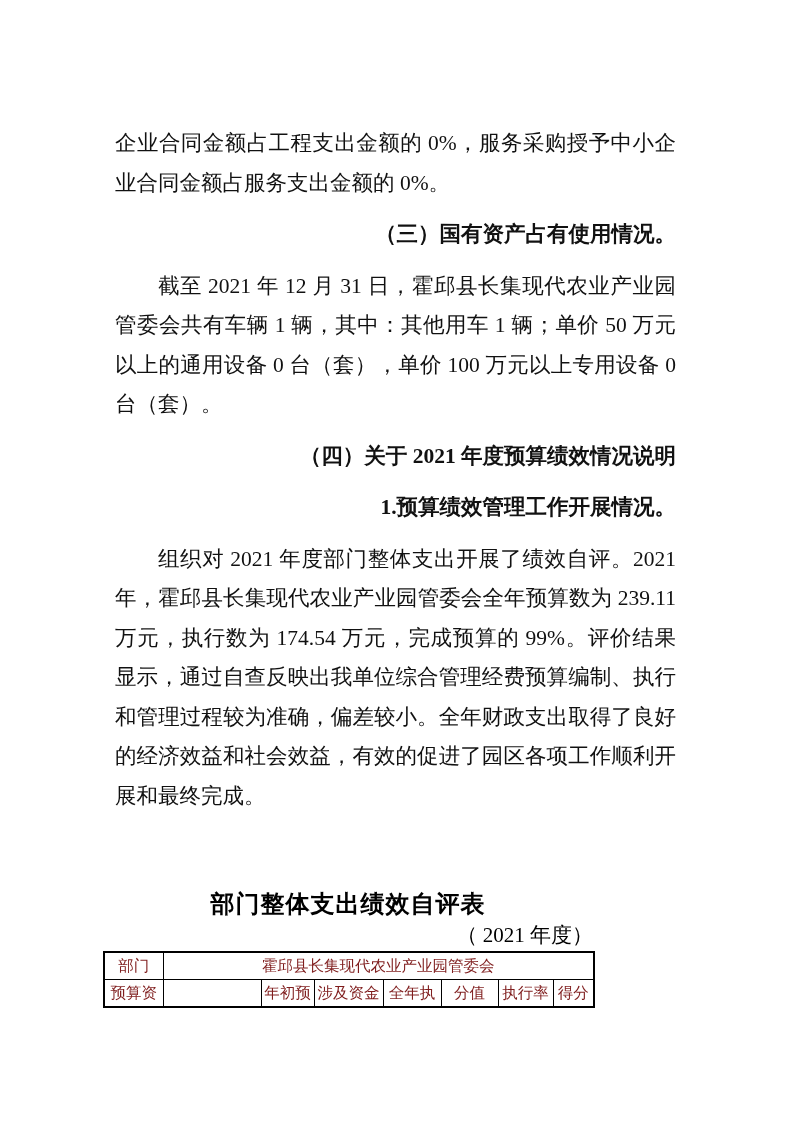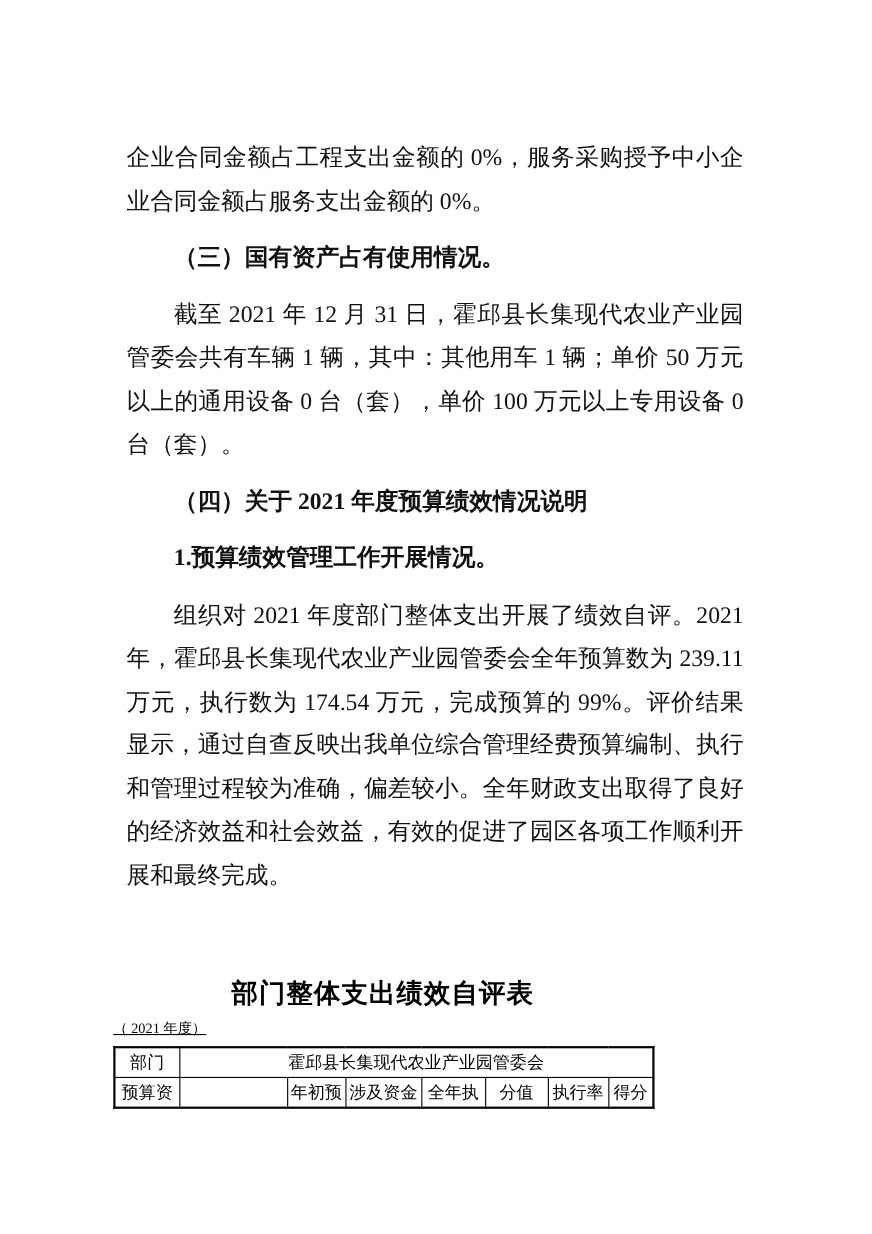--- a/index.html
+++ b/index.html
@@ -28,62 +28,61 @@
     line-height: 39.5px;
     text-align: justify;
     text-indent: 2em;
     word-break: break-all;
   }
   .para.first {
     text-indent: 0;
   }
   .para.heading {
     font-weight: bold;
-    text-align: left;
+    text-align: right;
   }
   .table-block {
     position: absolute;
     left: 103px;
     top: 888px;
     width: 490px;
   }
   .table-title {
     font-family: "Liberation Sans", "DejaVu Sans", sans-serif;
     font-weight: bold;
     font-size: 24px;
     line-height: 32px;
     text-align: center;
     letter-spacing: 1px;
     color: #000000;
   }
   .table-subtitle {
-    font-size: 13px;
+    font-size: 21px;
     line-height: 24px;
     margin-top: 3px;
-    text-align: left;
+    text-align: right;
     color: #000000;
-    text-decoration: underline;
   }
   table.self-eval {
     margin-top: 4px;
     border-collapse: collapse;
     table-layout: fixed;
     width: 490px;
     border: 2px solid #000000;
   }
   table.self-eval td {
     border: 1px solid #000000;
     height: 24px;
     padding: 1px 2px;
     font-size: 15.5px;
     text-align: center;
     vertical-align: middle;
     overflow: hidden;
     white-space: nowrap;
-    color: #000000;
+    color: #7f1d1d;
   }
 </style>
 </head>
 <body>
 
 <div class="page">
 
   <div class="body-text">
     <p class="para first">企业合同金额占工程支出金额的 0%，服务采购授予中小企业合同金额占服务支出金额的 0%。</p>
     <p class="para heading">（三）国有资产占有使用情况。</p>

